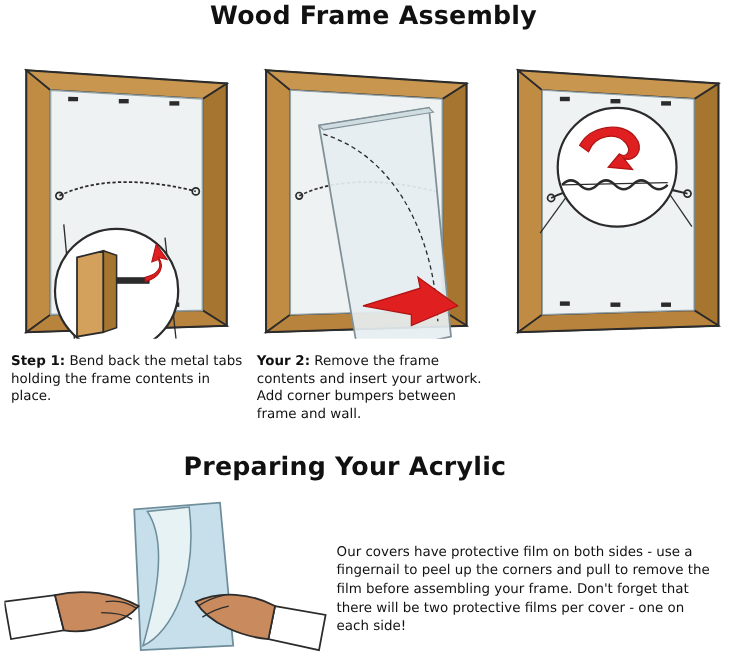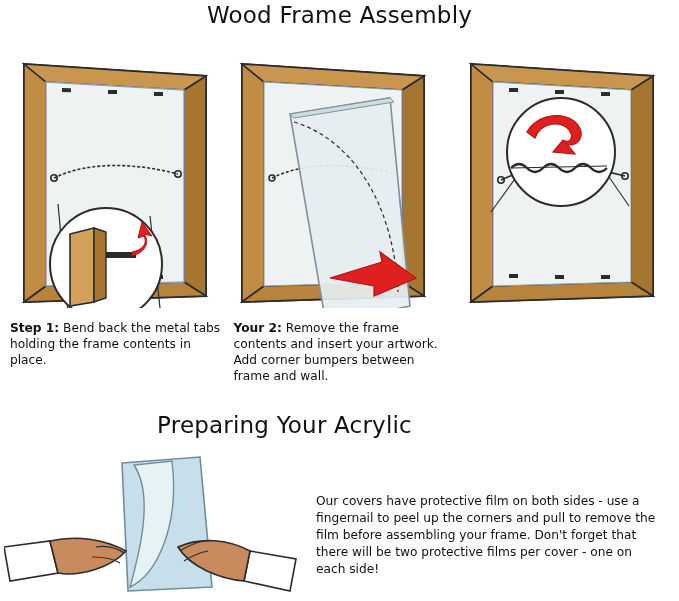--- a/index.html
+++ b/index.html
@@ -16,33 +16,34 @@
     overflow: hidden;
   }
   .page {
     position: relative;
     width: 679px;
     height: 601px;
   }
   .section-title {
     text-align: center;
     font-size: 23px;
-    font-weight: 400;
+    font-weight: 700;
     letter-spacing: 0.2px;
     color: #111;
   }
   #title-assembly {
     position: absolute;
     left: 0; top: 2px;
     width: 679px;
   }
   #title-acrylic {
     position: absolute;
     left: 0; top: 412px;
     width: 569px;
+    padding-left: 29px;
   }
   .steps-row {
     position: absolute;
     left: 0; top: 56px;
     width: 679px;
     display: flex;
     justify-content: space-between;
     padding: 0 10px;
     box-sizing: border-box;
   }
@@ -73,21 +74,21 @@
     align-items: flex-start;
   }
   .acrylic-figure {
     width: 300px;
     height: 140px;
     position: relative;
     margin-left: 4px;
   }
   .acrylic-text {
     width: 345px;
-    margin-left: 12px;
+    margin-left: 2px;
     margin-top: 38px;
     font-size: 12.2px;
     line-height: 17px;
     color: #111;
   }
   svg { display: block; }
 </style>
 </head>
 <body>
 

